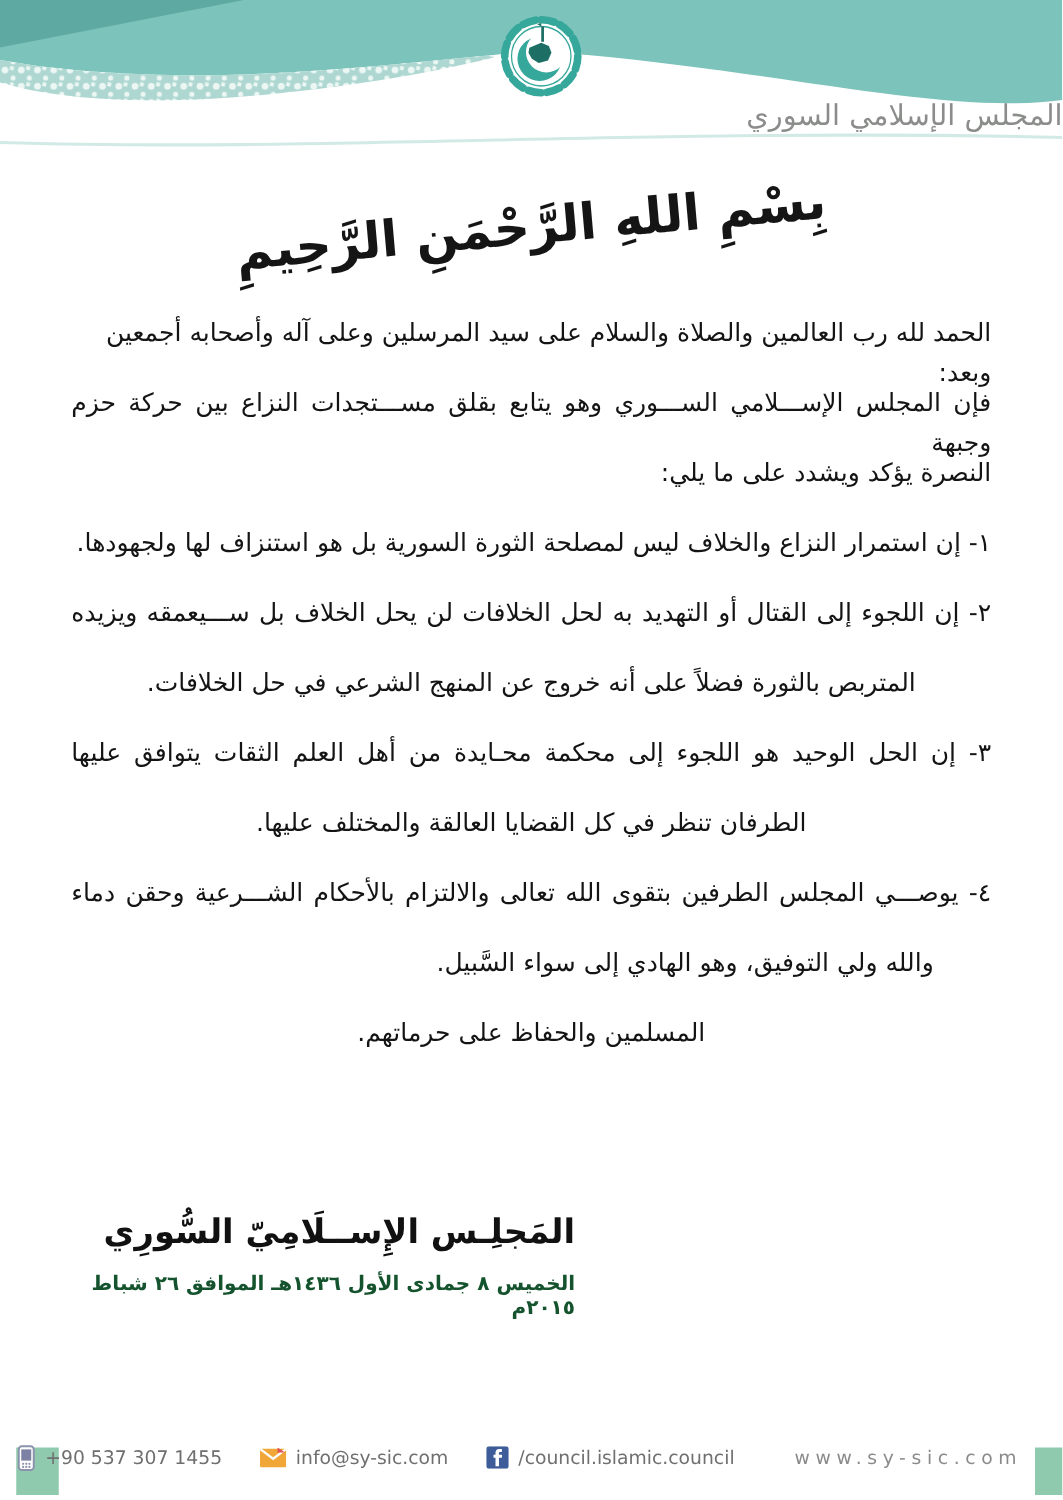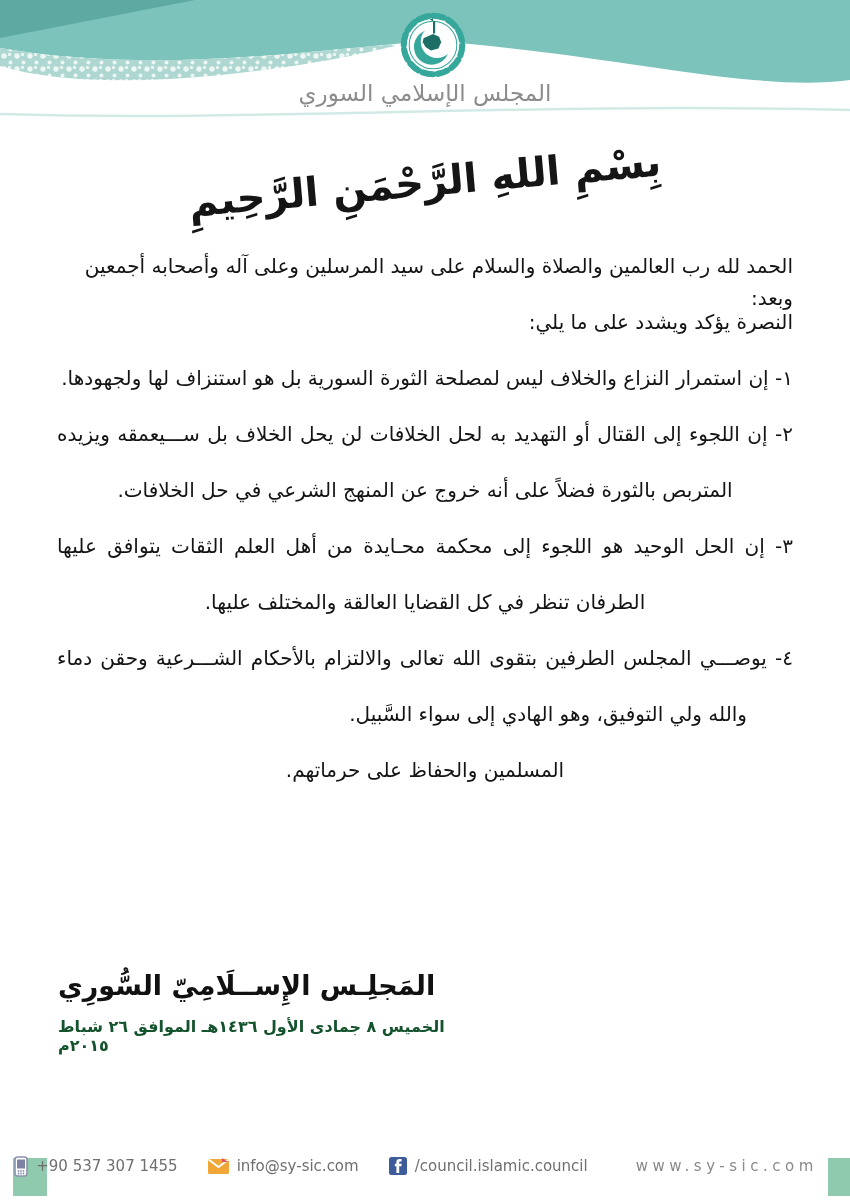--- a/index.html
+++ b/index.html
@@ -4,41 +4,41 @@
 <style>
   html,body{margin:0;padding:0;background:#ffffff;}
   .page{
     position:relative;width:850px;height:1200px;background:#ffffff;
     overflow:hidden;font-family:"DejaVu Sans",sans-serif;color:#111;
   }
   
   .header-wave{position:absolute;top:0;left:0;width:850px;height:125px;display:block;}
   .logo{position:absolute;top:11px;left:399px;width:68px;height:68px;}
   .org-name{
-    position:absolute;top:80px;left:0;width:100%;text-align:center;
+    position:absolute;top:80px;left:0;width:100%;text-align:right;
     font-size:23px;color:#8b8d8b;direction:rtl;letter-spacing:.5px;
   }
   
   .bismillah{position:absolute;top:150px;left:0;width:100%;text-align:center;direction:rtl;}
   .bismillah span{
     display:inline-block;transform:rotate(-5deg);
     font-size:40px;font-weight:bold;color:#151515;line-height:1.6;
   }
   
   .body-text{
     position:absolute;top:250px;right:57px;left:57px;direction:rtl;
     font-size:20px;color:#141414;
   }
   .line{height:56px;line-height:32px;}
   .al-right{text-align:right;}
   .al-center{text-align:center;}
   .al-rightind{text-align:right;padding-right:46px;}
   .al-just{text-align:justify;text-align-last:justify;}
   
-  .signature{position:absolute;top:970px;left:58px;width:402px;text-align:left;direction:rtl;}
+  .signature{position:absolute;top:970px;left:58px;width:402px;text-align:right;direction:rtl;}
   .sig-name{font-size:27px;font-weight:bold;color:#111;}
   .sig-date{font-size:16px;font-weight:bold;color:#14532d;margin-top:16px;}
   
   .footer{position:absolute;bottom:0;left:13px;width:100%;height:62px;}
   .corner-square{position:absolute;bottom:4px;width:35px;height:38px;background:#8fc9ae;}
   .corner-square.left{left:0;width:34px;}
   .corner-square.right{right:0;}
   .footer-row{
     position:absolute;top:0;left:0;right:0;height:56px;
     display:flex;align-items:center;justify-content:center;gap:30px;
@@ -89,20 +89,21 @@
   </div>
 
   <div class="org-name">المجلس الإسلامي السوري</div>
 
   <div class="bismillah">
     <span>بِسْمِ اللهِ الرَّحْمَنِ الرَّحِيمِ</span>
   </div>
 
   <main class="body-text">
     <div class="line al-right">الحمد لله رب العالمين والصلاة والسلام على سيد المرسلين وعلى آله وأصحابه أجمعين وبعد:</div>
+    <div class="line al-just">فإن المجلس الإســـلامي الســـوري وهو يتابع بقلق مســـتجدات النزاع بين حركة حزم وجبهة</div>
     <div class="line al-right">النصرة يؤكد ويشدد على ما يلي:</div>
     <div class="line al-right">١- إن استمرار النزاع والخلاف ليس لمصلحة الثورة السورية بل هو استنزاف لها ولجهودها.</div>
     <div class="line al-just">٢- إن اللجوء إلى القتال أو التهديد به لحل الخلافات لن يحل الخلاف بل ســـيعمقه ويزيده</div>
     <div class="line al-center">المتربص بالثورة فضلاً على أنه خروج عن المنهج الشرعي في حل الخلافات.</div>
     <div class="line al-just">٣- إن الحل الوحيد هو اللجوء إلى محكمة محـايدة من أهل العلم الثقات يتوافق عليها</div>
     <div class="line al-center">الطرفان تنظر في كل القضايا العالقة والمختلف عليها.</div>
     <div class="line al-just">٤- يوصـــي المجلس الطرفين بتقوى الله تعالى والالتزام بالأحكام الشـــرعية وحقن دماء</div>
     <div class="line al-rightind">والله ولي التوفيق، وهو الهادي إلى سواء السَّبيل.</div>
     <div class="line al-center">المسلمين والحفاظ على حرماتهم.</div>
   </main>

